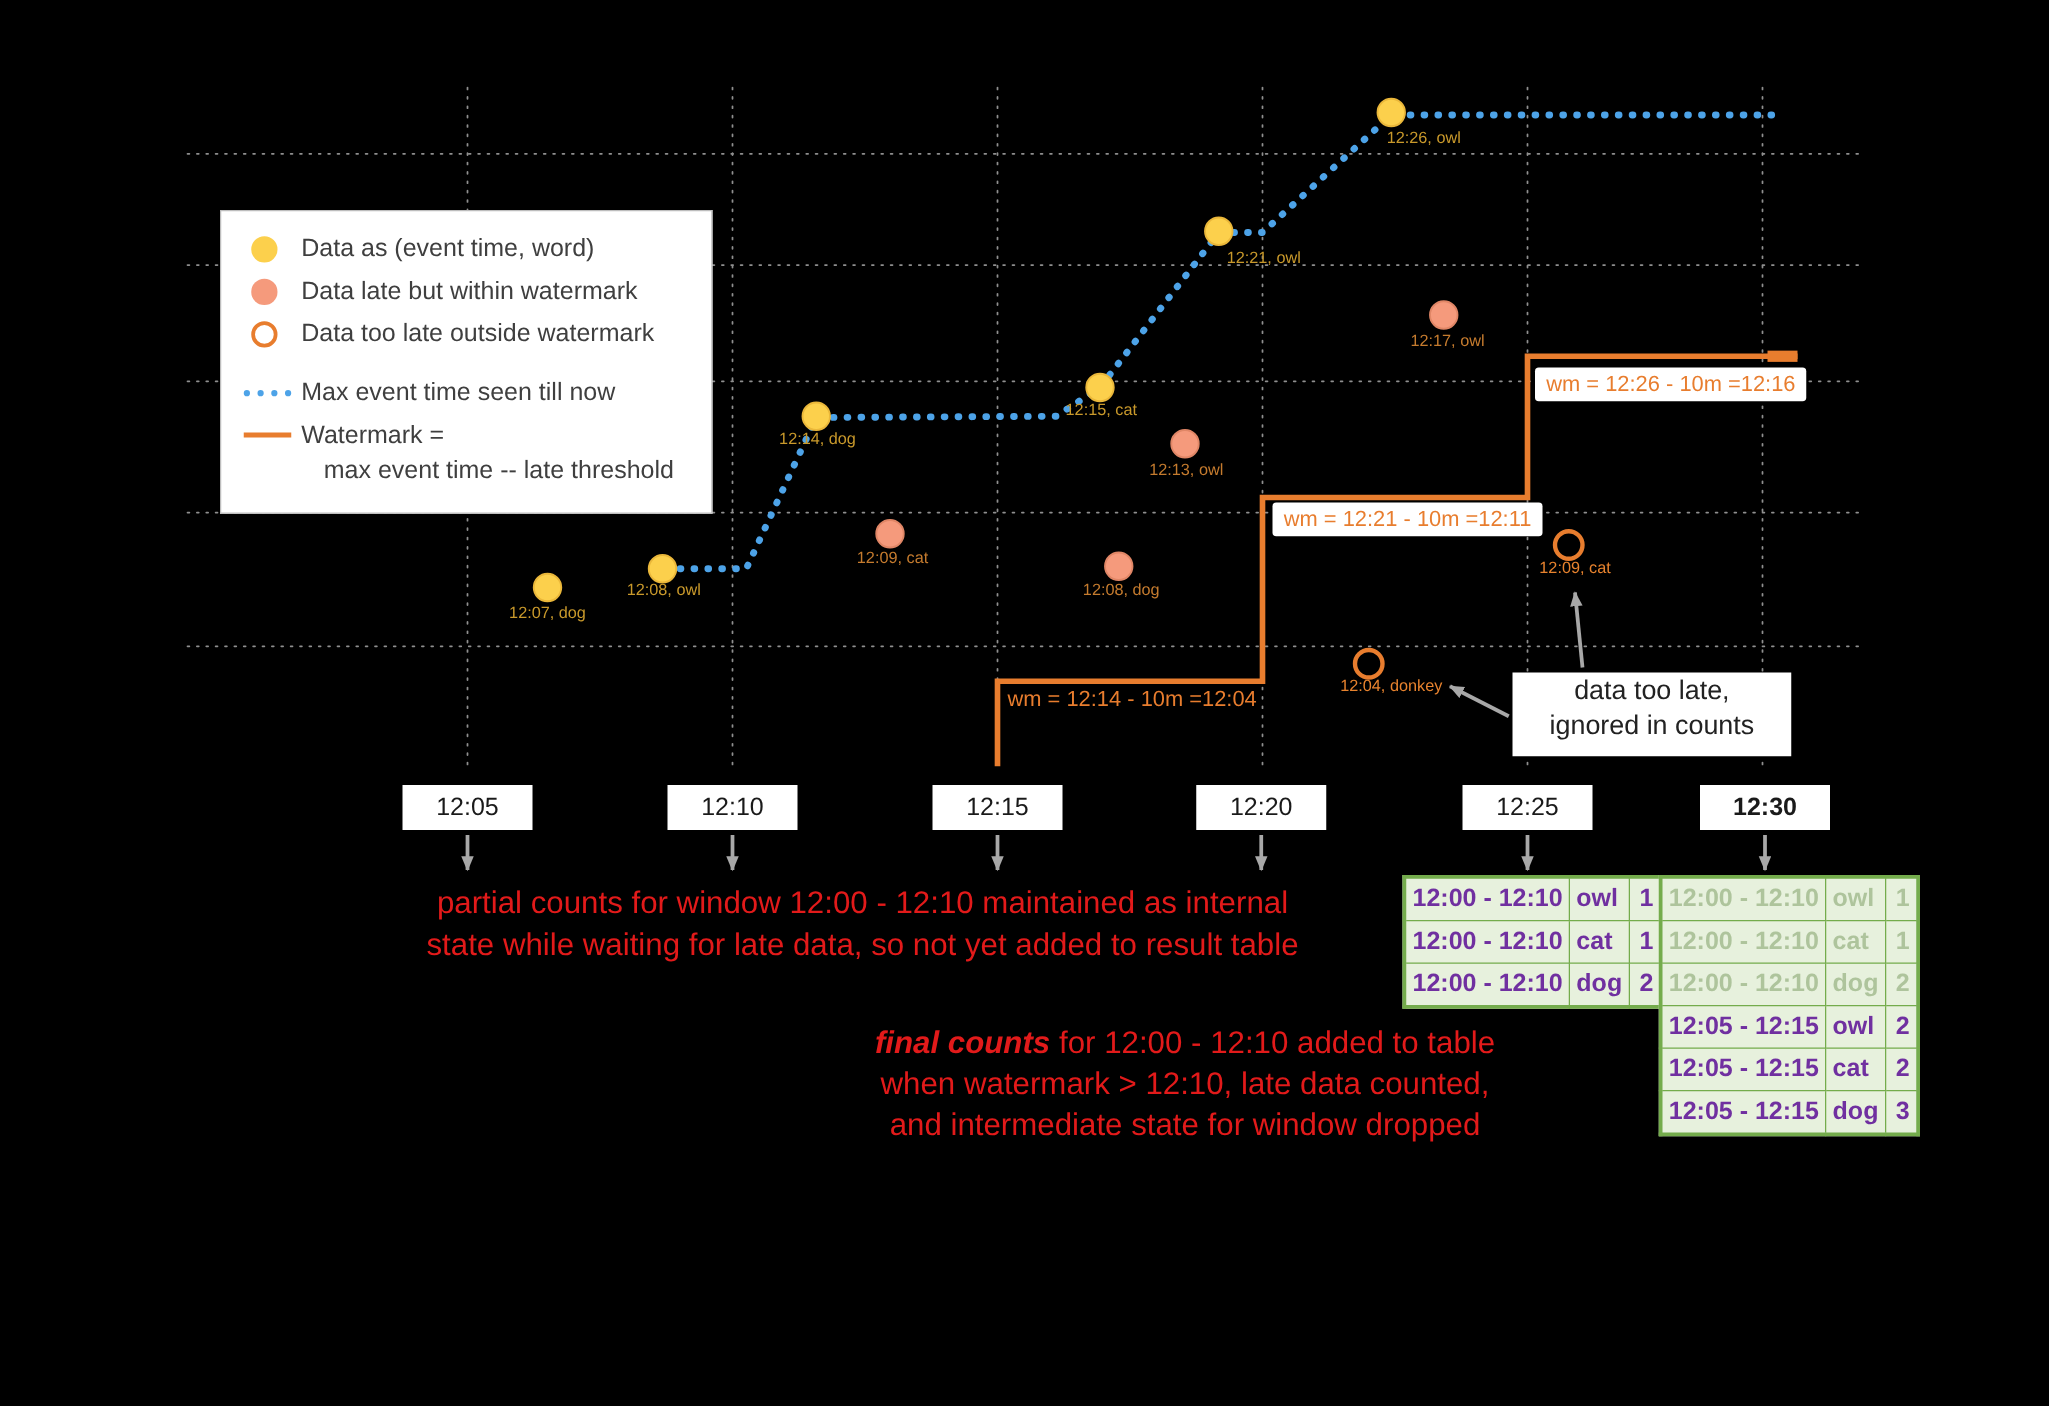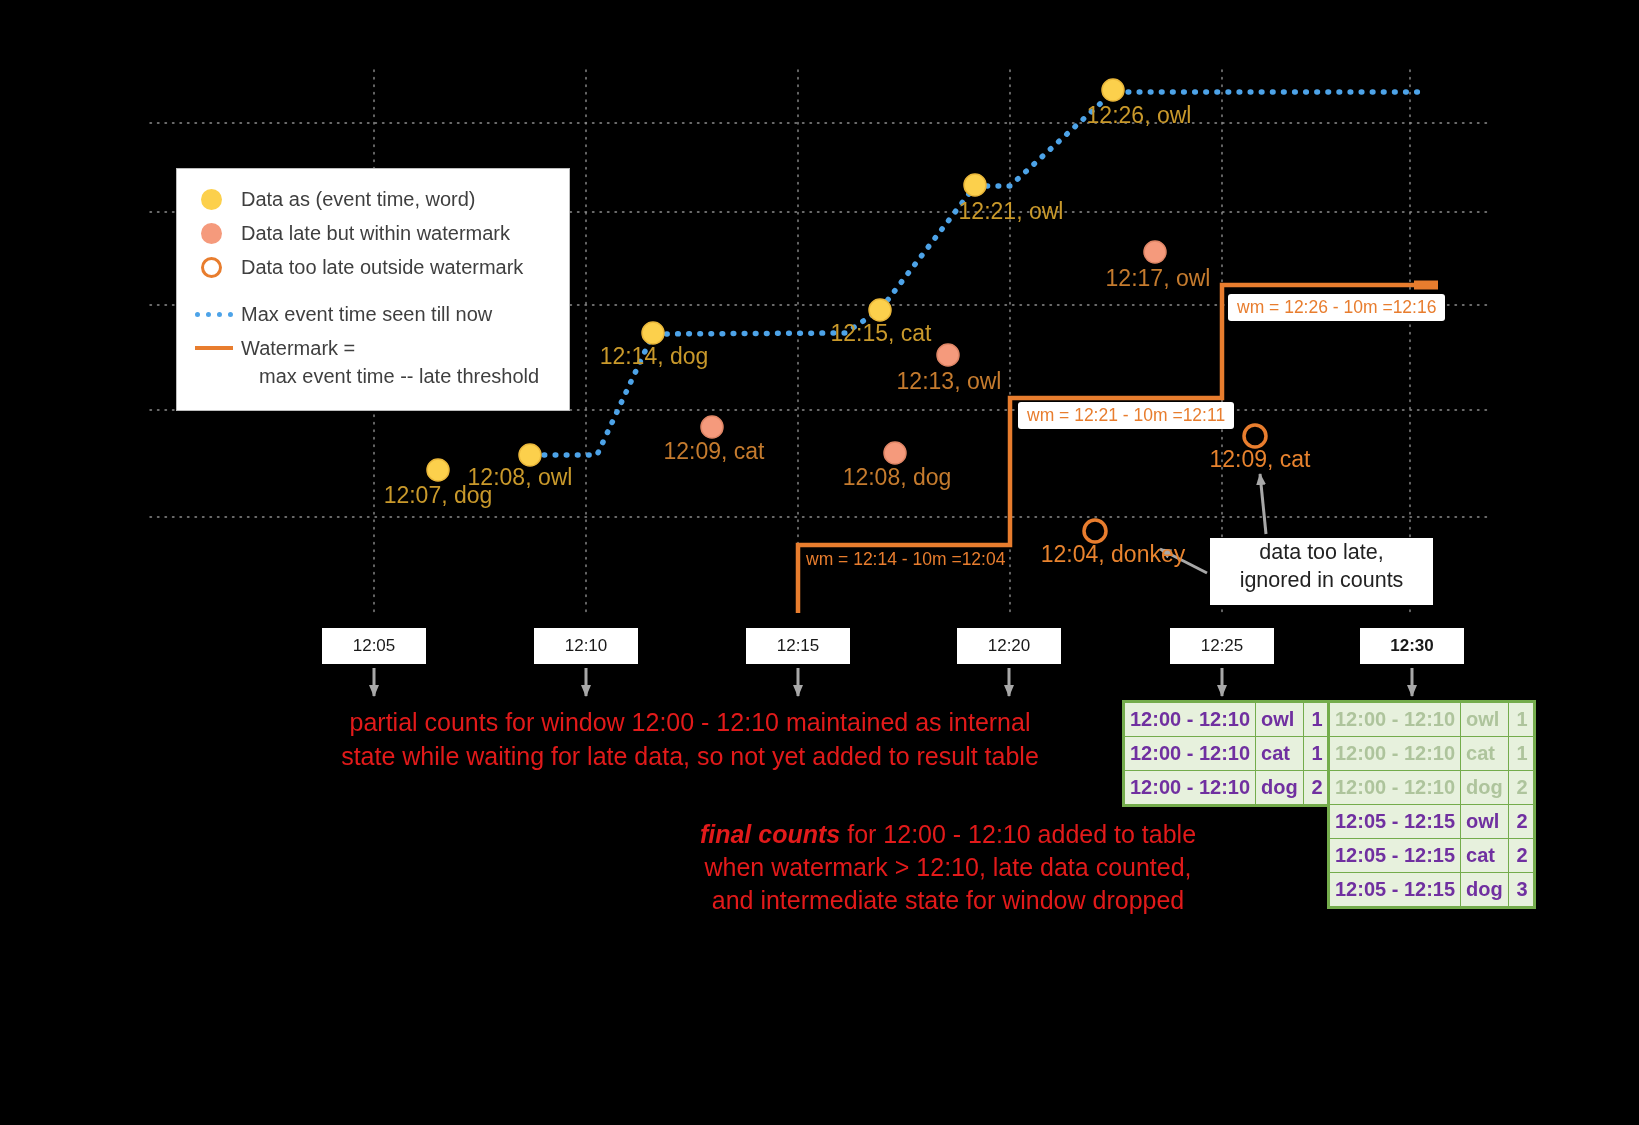--- a/index.html
+++ b/index.html
@@ -11,30 +11,30 @@
   .gridline{stroke:#8f8f8f;stroke-width:1.4;stroke-dasharray:1.5 6;stroke-linecap:round;}
   .max-event-line{stroke:#4da3e8;stroke-width:5.5;fill:none;stroke-dasharray:0.6 10.5;
                   stroke-linecap:round;stroke-linejoin:round;}
   .watermark-line{stroke:#e87d2e;stroke-width:4.5;fill:none;}
   .watermark-cap{stroke:#e87d2e;stroke-width:9;}
   .pt-ontime{fill:#fcd04c;stroke:#eab73a;stroke-width:1.5;}
   .pt-late{fill:#f59a7c;stroke:#e08666;stroke-width:1.5;}
   .pt-toolate{fill:#000;stroke:#e87d2e;stroke-width:3.5;}
   .arrow-line{stroke:#a8a8a8;stroke-width:3;}
 
-  .point-label{position:absolute;transform:translateX(-50%);font-size:23px;white-space:nowrap;z-index:3;}
+  .point-label{position:absolute;transform:translateX(-50%);font-size:13px;white-space:nowrap;z-index:3;}
   .lbl-ontime{color:#c9992b;}
   .lbl-late{color:#c57b2e;}
   .lbl-toolate{color:#e8832e;}
 
   .wm-label{position:absolute;color:#e87d2e;font-size:17.5px;white-space:nowrap;z-index:4;}
   .wm-label.boxed{background:#fff;padding:3px 9px;border-radius:3px;}
 
   .axis-tick{position:absolute;top:628px;width:104px;height:36px;transform:translateX(-50%);
-             background:#fff;color:#1a1a1a;font-size:17px;display:flex;align-items:center;
+             background:#fff;color:#1a1a1a;font-size:20px;display:flex;align-items:center;
              justify-content:center;z-index:3;}
 
   #legend{position:absolute;left:176px;top:168px;width:394px;box-sizing:border-box;background:#fff;
           border:1px solid #bdbdbd;padding:13px 20px 16px 18px;color:#3f3f3f;font-size:20px;z-index:5;}
   .legend-item{display:flex;align-items:center;height:34px;}
   .legend-item.gap{margin-top:13px;}
   .legend-item.cont{height:29px;padding-left:64px;align-items:flex-start;}
   .legend-swatch{flex:0 0 46px;display:flex;align-items:center;}
   .legend-dot{width:21px;height:21px;border-radius:50%;display:inline-block;margin-left:6px;box-sizing:border-box;}
   .dot-ontime{background:#fcd04c;}
@@ -134,21 +134,21 @@
       <div class="legend-item">
         <span class="legend-swatch">
           <span class="legend-line line-solid"></span>
         </span>
         <span>Watermark =</span>
       </div>
       <div class="legend-item cont">max event time -- late threshold</div>
     </div>
   <div id="point-labels">
       <div class="point-label lbl-ontime" style="left: 438px; top: 482px;">12:07, dog</div>
-      <div class="point-label lbl-ontime" style="left: 520px; top: 464px;">12:08, owl</div>
+      <div class="point-label lbl-ontime" style="left: 531px; top: 464px;">12:08, owl</div>
       <div class="point-label lbl-ontime" style="left: 654px; top: 343px;">12:14, dog</div>
       <div class="point-label lbl-ontime" style="left: 881px; top: 320px;">12:15, cat</div>
       <div class="point-label lbl-ontime" style="left: 1011px; top: 198px;">12:21, owl</div>
       <div class="point-label lbl-ontime" style="left: 1139px; top: 102px;">12:26, owl</div>
       <div class="point-label lbl-late" style="left: 714px; top: 438px;">12:09, cat</div>
       <div class="point-label lbl-late" style="left: 897px; top: 464px;">12:08, dog</div>
       <div class="point-label lbl-late" style="left: 949px; top: 368px;">12:13, owl</div>
       <div class="point-label lbl-late" style="left: 1158px; top: 265px;">12:17, owl</div>
       <div class="point-label lbl-toolate" style="left: 1097px; top: 541px; margin-left: 16px;">12:04, donkey</div>
       <div class="point-label lbl-toolate" style="left: 1260px; top: 446px;">12:09, cat</div>

